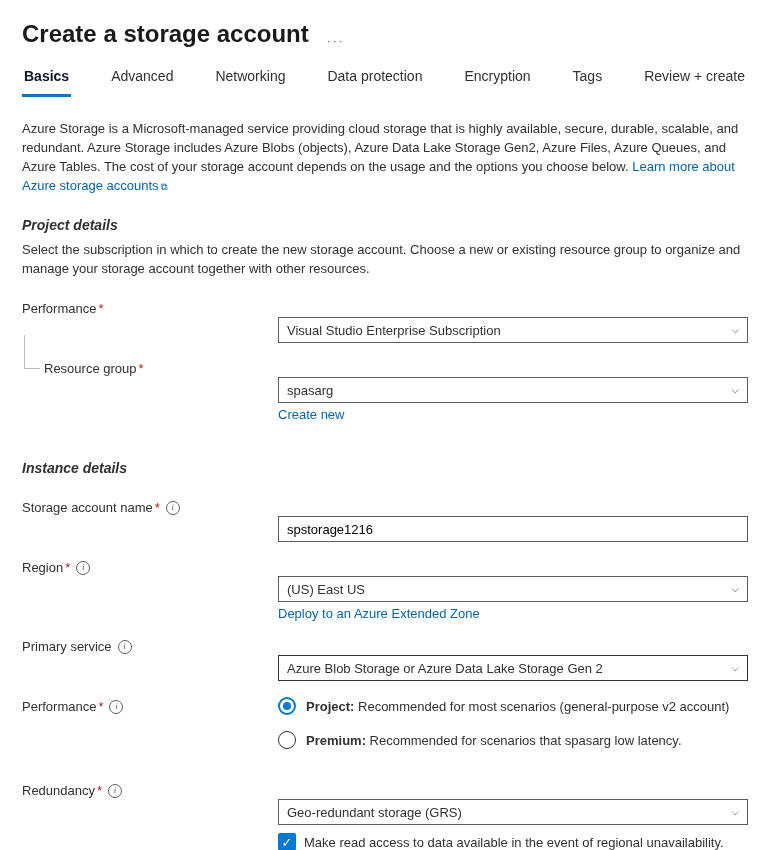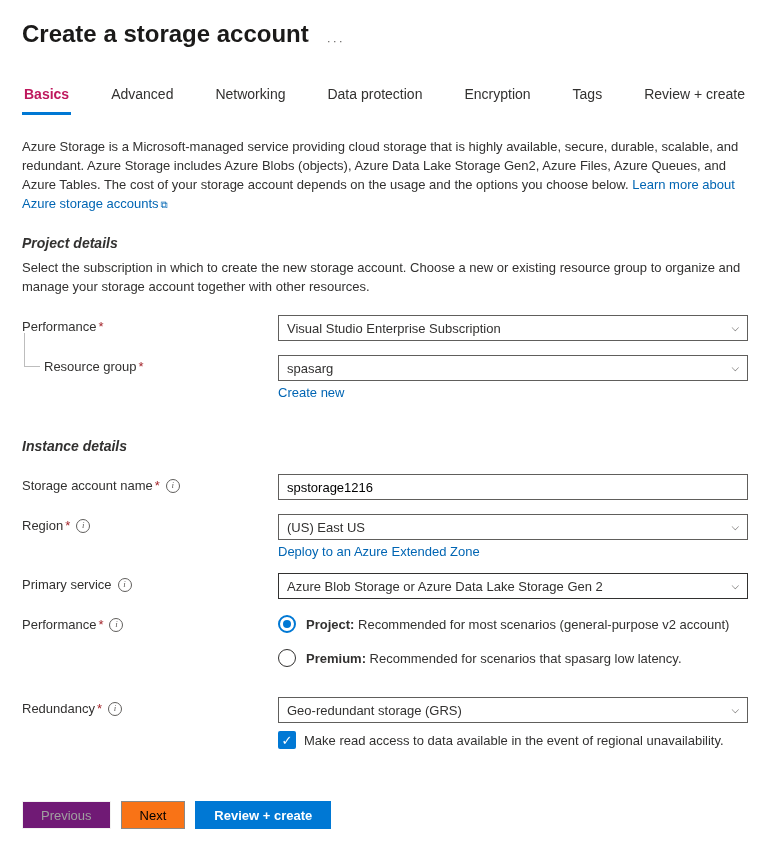--- a/index.html
+++ b/index.html
@@ -4,46 +4,46 @@
   <style>
     * { box-sizing: border-box; margin: 0; padding: 0; }
     body {
       font-family: "Segoe UI", -apple-system, sans-serif;
       font-size: 13px;
       color: #323130;
       background: #fff;
       width: 770px;
       padding: 20px 22px 0 22px;
     }
-    .header { display: flex; align-items: flex-end; margin-bottom: 38px; }
+    .header { display: flex; align-items: flex-end; margin-bottom: 20px; }
     .page-title { font-size: 24px; font-weight: 600; color: #1b1a19; }
     .ellipsis { margin-left: 18px; letter-spacing: 2px; color: #605e5c; font-size: 12px; cursor: pointer; }
     .tabs { display: flex; gap: 38px; border-bottom: 1px solid rgba(0,0,0,0); margin-bottom: 22px; }
     .tab { font-size: 14px; padding: 0 2px 10px 2px; cursor: pointer; color: #323130; }
-    .tab.active { font-weight: 600; border-bottom: 3px solid #0078d4; color: #be185d; }
+    .tab.active { font-weight: 600; border-bottom: 3px solid #0078d4; color: #0f172a; }
     .intro { font-size: 13px; line-height: 1.45; color: #323130; margin-bottom: 22px; }
     .link { color: #0065b3; text-decoration: none; cursor: pointer; }
     .ext-icon { font-size: 10px; margin-left: 2px; color: #0065b3; }
     .section-title { font-size: 14px; font-weight: 600; margin-bottom: 8px; margin-top: 6px; font-style: italic; }
     .section-desc { font-size: 13px; line-height: 1.45; margin-bottom: 18px; }
     .form-row { display: flex; align-items: flex-start; margin-bottom: 14px; }
     .form-label-col { width: 256px; display: flex; align-items: center; padding-top: 4px; flex-shrink: 0; }
     .form-label { font-size: 13px; }
     .req { color: #a4262c; margin-left: 2px; }
     .info-icon {
       display: inline-flex; width: 14px; height: 14px; border: 1px solid #605e5c;
       border-radius: 50%; justify-content: center; align-items: center;
       font-size: 9px; color: #605e5c; margin-left: 6px; cursor: pointer;
       font-style: italic; font-family: Georgia, serif; line-height: 1;
     }
     .form-control-col { flex: 1; }
     .dropdown, .text-input {
       width: 100%; height: 26px; border: 1px solid #605e5c; padding: 0 8px;
       font-size: 13px; font-family: inherit; background: #fff; display: flex;
-      align-items: center; justify-content: space-between; cursor: pointer;
+      align-items: center; justify-content: space-between; cursor: pointer; margin-top: 20px;
     }
     .dropdown.hl { border: 1px solid #323130; }
     .text-input { cursor: text; }
     .chevron { font-size: 10px; color: #605e5c; }
     .sublink { font-size: 13px; color: #0065b3; margin-top: 4px; display: inline-block; cursor: pointer; }
     .indent-row { padding-left: 22px; position: relative; }
     .indent-line {
       position: absolute; left: 2px; top: -22px; width: 16px; height: 34px;
       border-left: 1px solid #bdbdbd; border-bottom: 1px solid #bdbdbd;
     }

